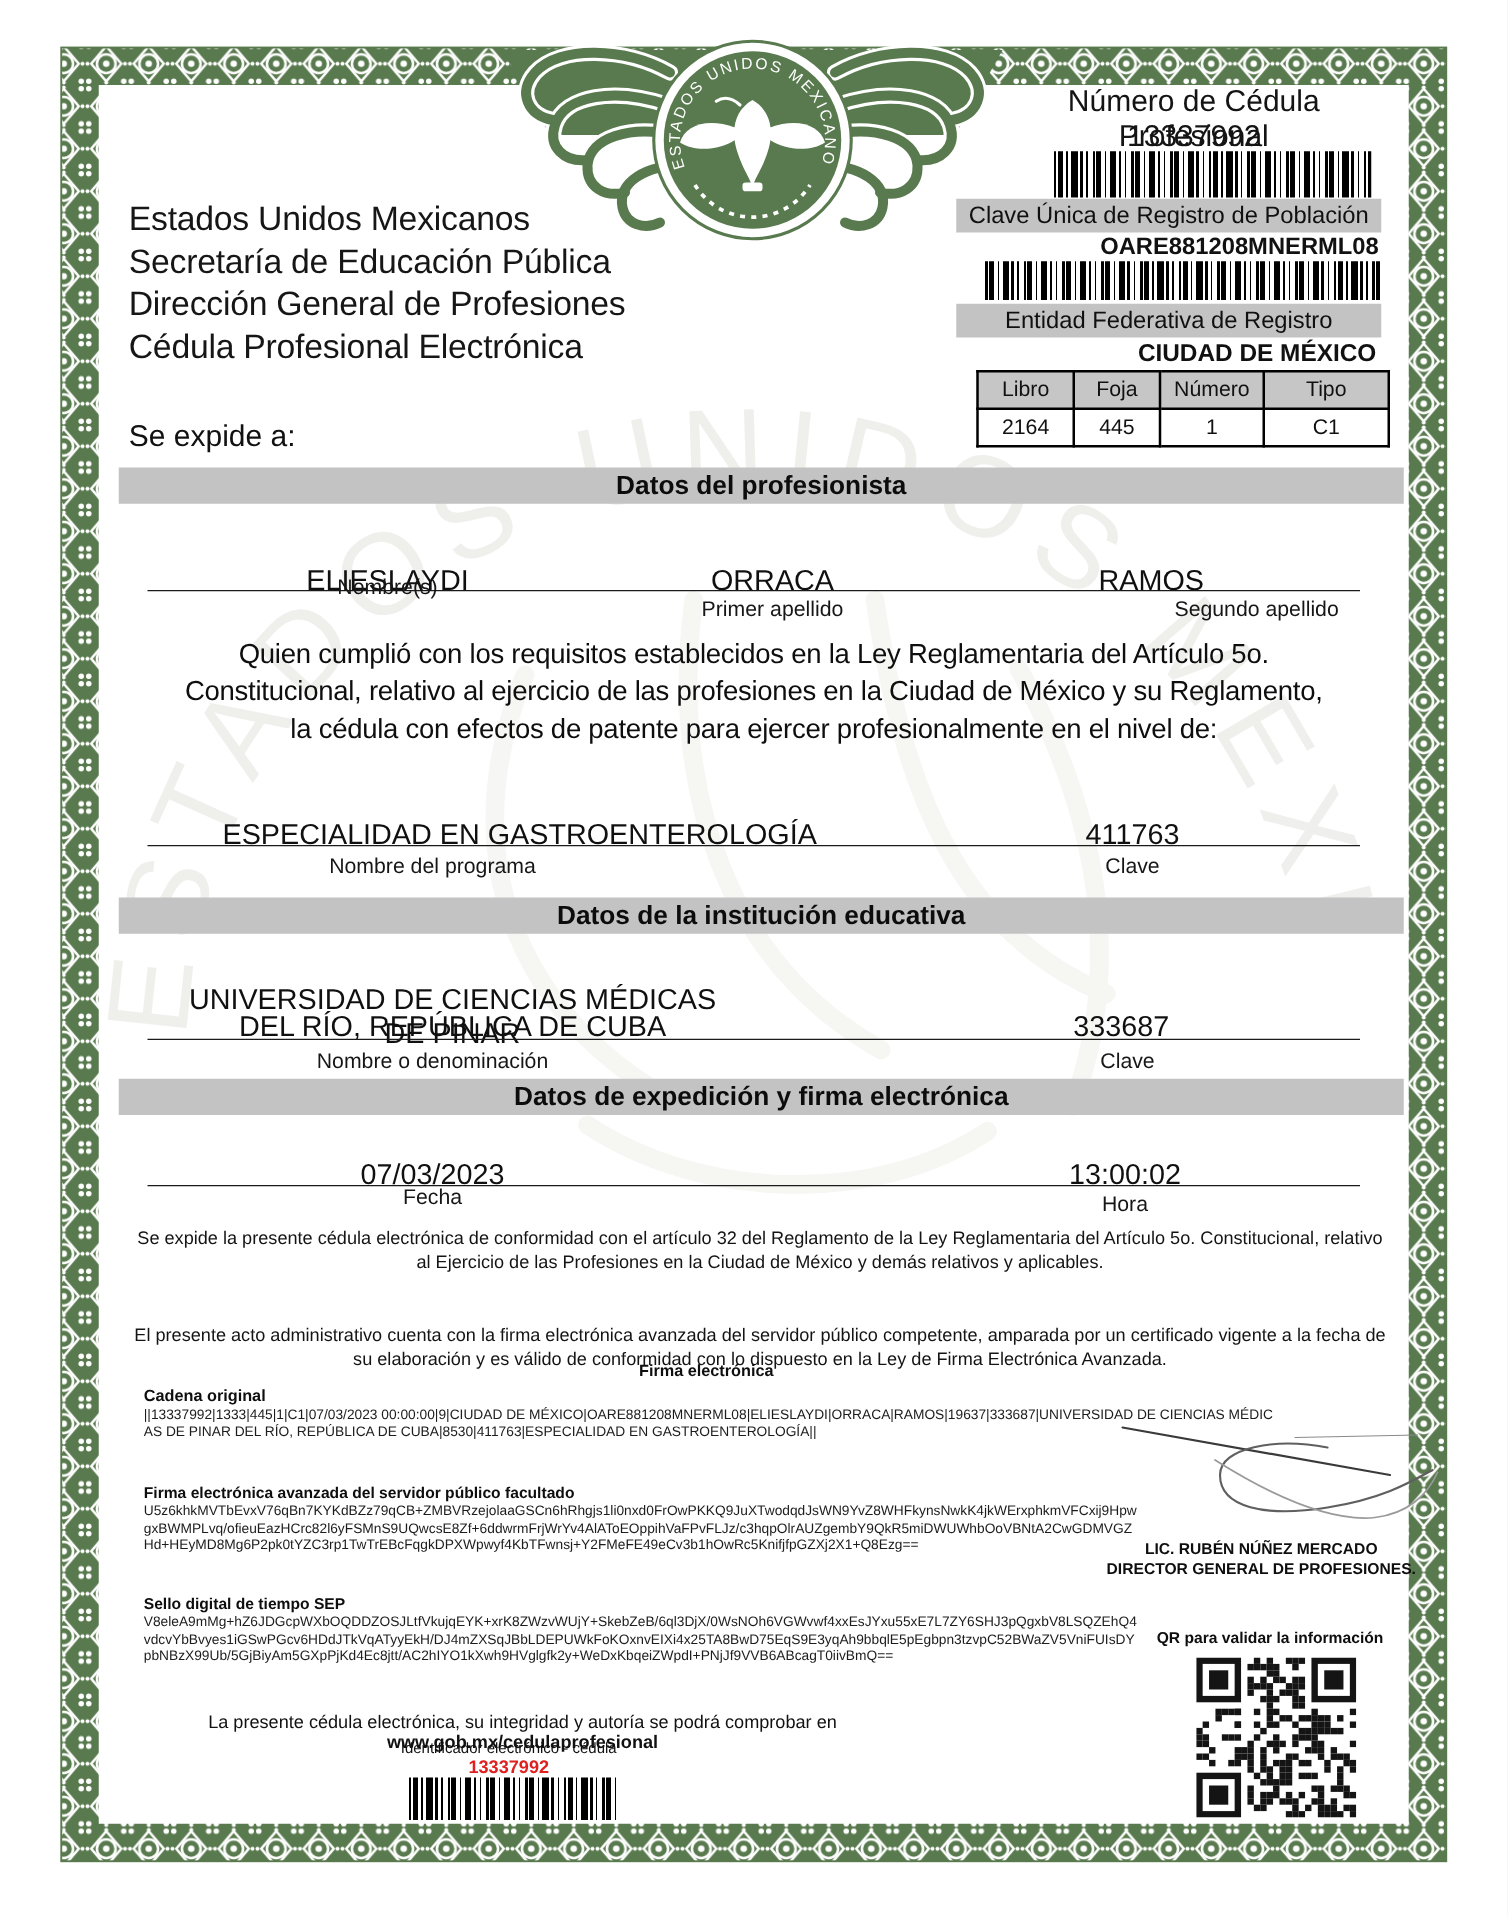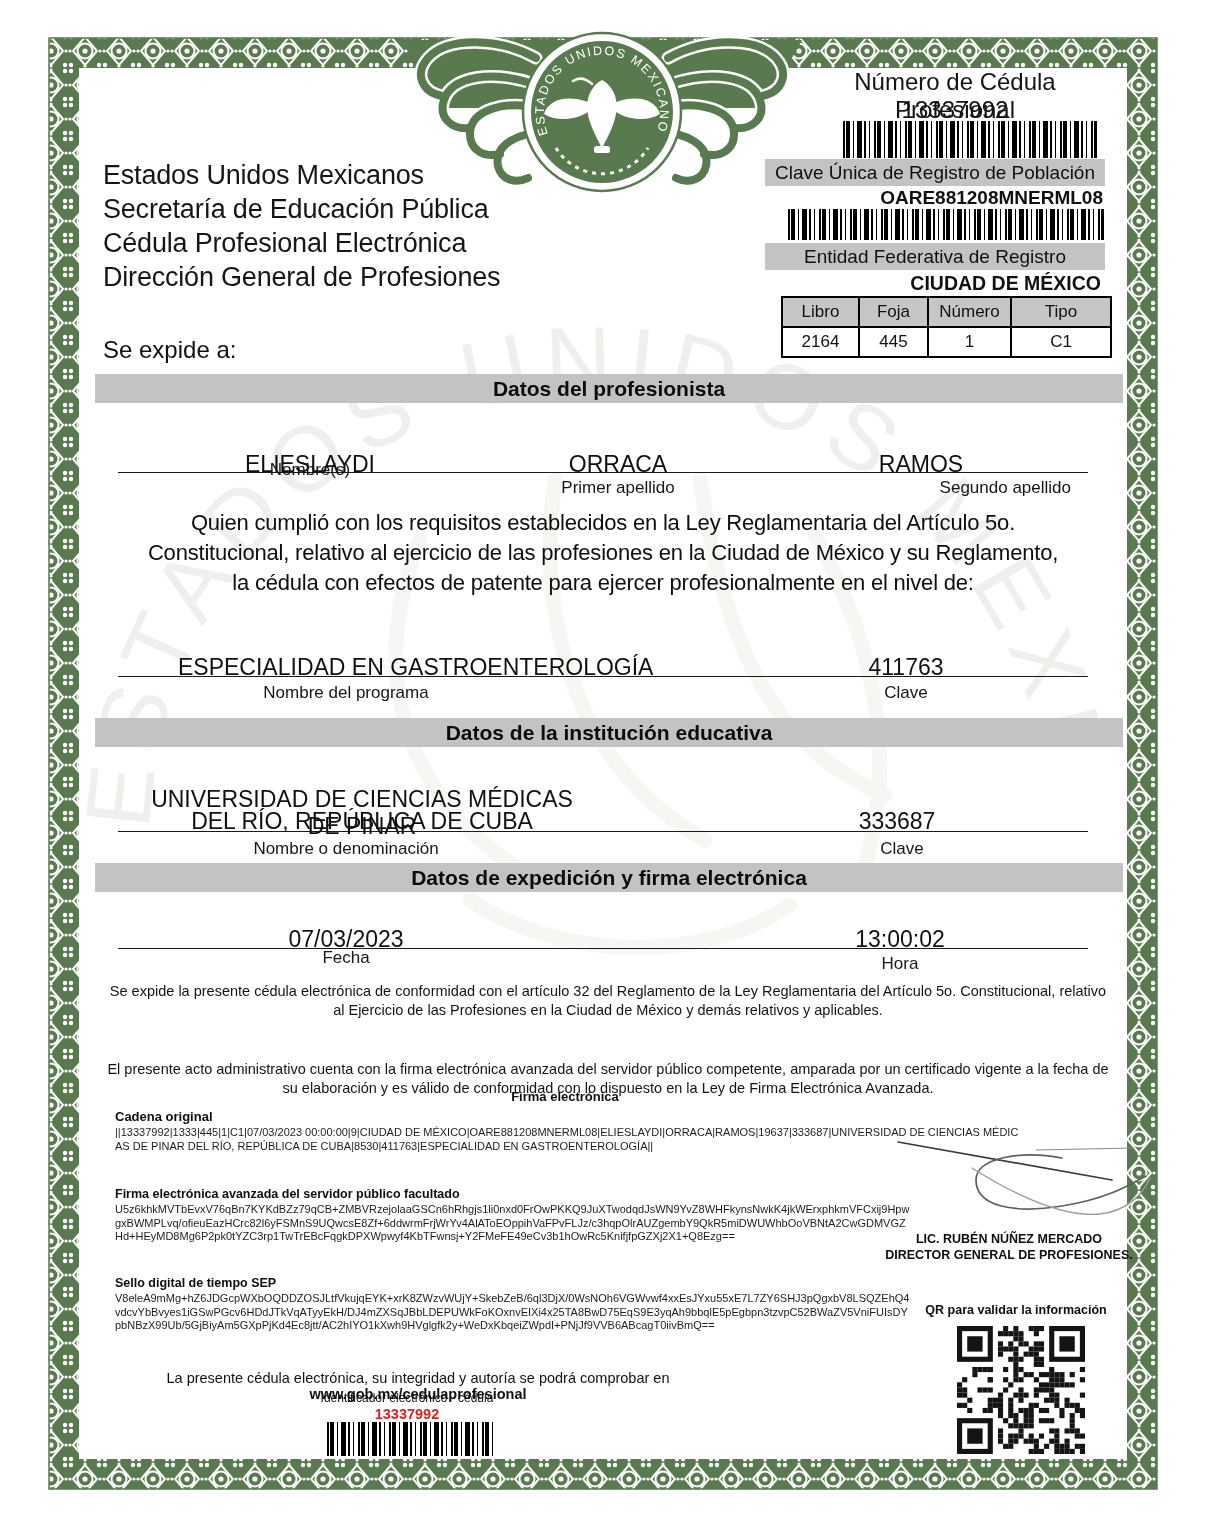--- a/index.html
+++ b/index.html
@@ -162,22 +162,22 @@
       <td>445</td>
       <td>1</td>
       <td>C1</td>
     </tr>
   </tbody>
     </table>
 
   <div class="abs" style="left:103px;top:158px;width:560px;">
     <div class="hdrline">Estados Unidos Mexicanos</div>
     <div class="hdrline">Secretaría de Educación Pública</div>
+    <div class="hdrline">Dirección General de Profesiones</div>
     <div class="hdrline">Cédula Profesional Electrónica</div>
-    <div class="hdrline">Dirección General de Profesiones</div>
   </div>
   <div class="abs" style="left:103px;top:336px;font-size:24px;">Se expide a:</div>
 
   <div class="abs band" style="left:95px;top:374px;width:1028px;">Datos del profesionista</div>
 
   <div class="abs val ctr" style="left:160px;top:451px;width:300px;">ELIESLAYDI</div>
   <div class="abs val ctr" style="left:468px;top:451px;width:300px;">ORRACA</div>
   <div class="abs val ctr" style="left:771px;top:451px;width:300px;">RAMOS</div>
   <div class="abs rule" style="left:118px;top:472px;width:970px;"></div>
   <div class="abs lbl ctr" style="left:160px;top:460px;width:300px;">Nombre(s)</div>

